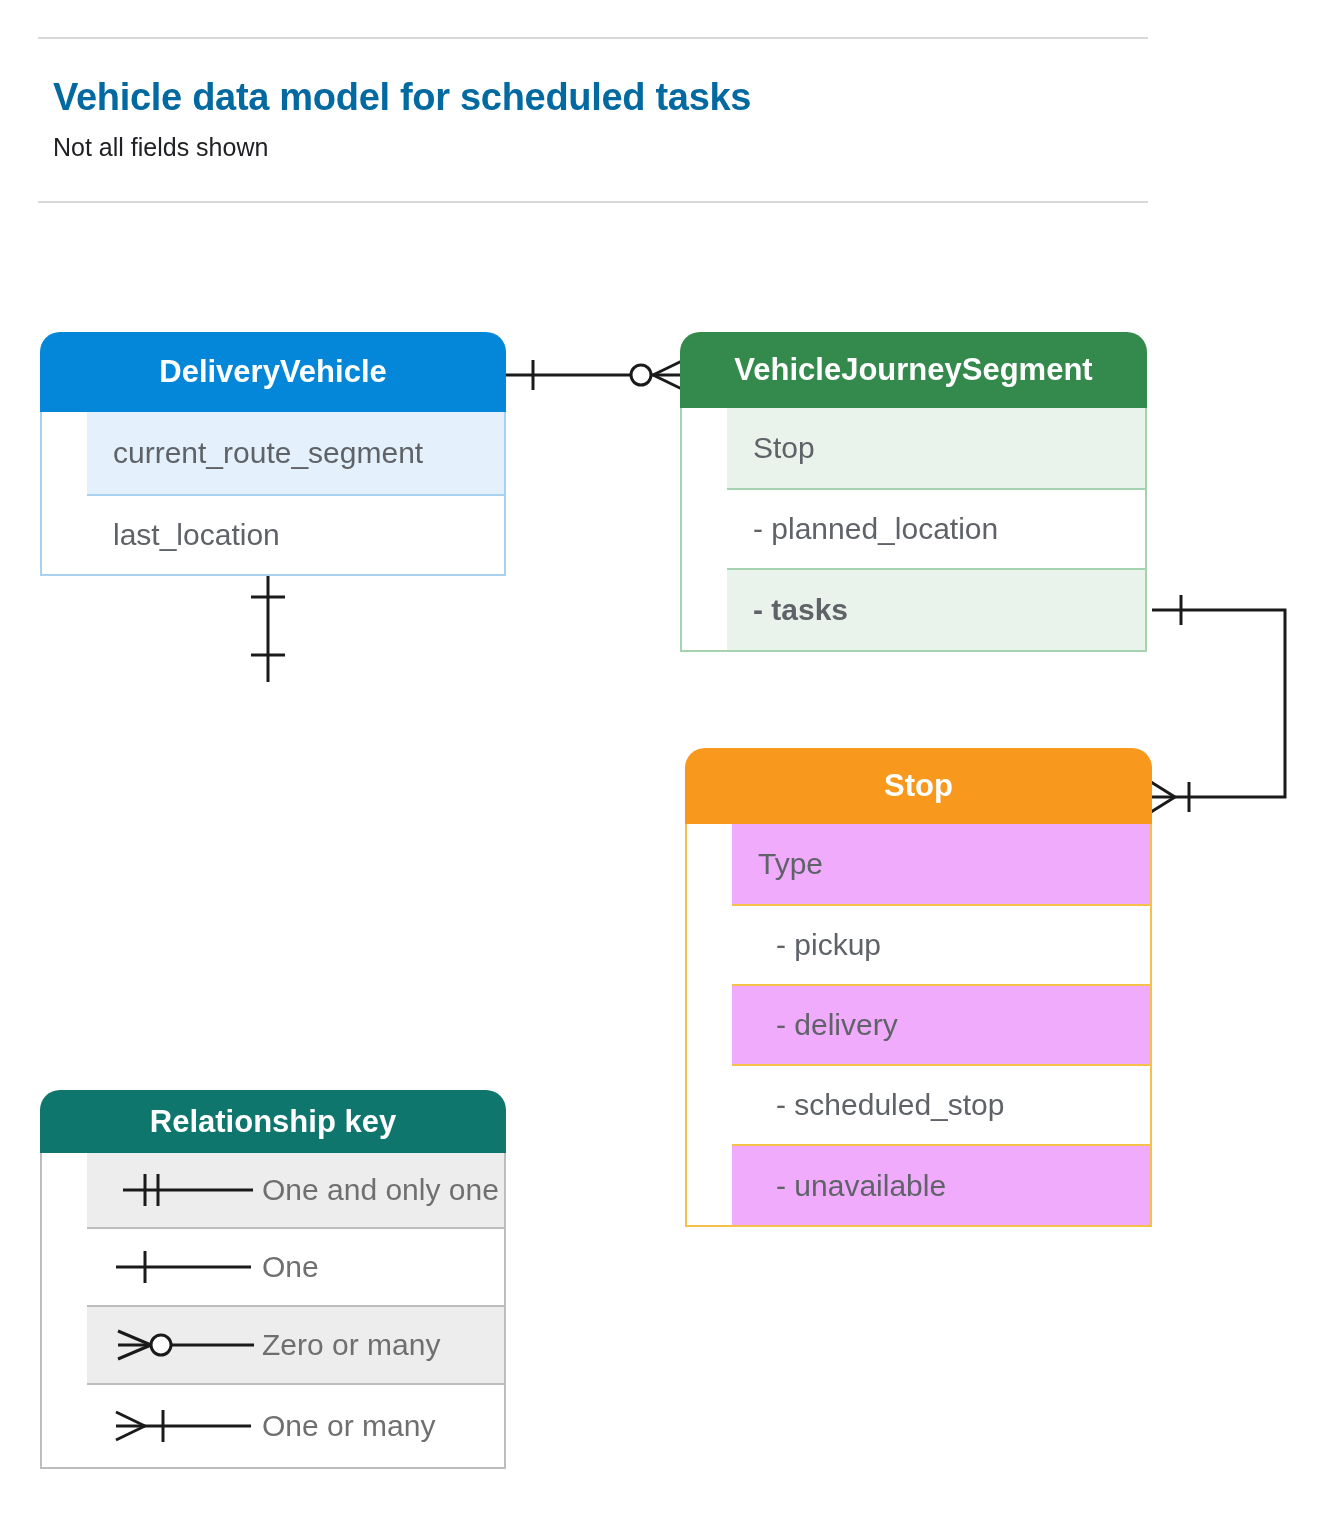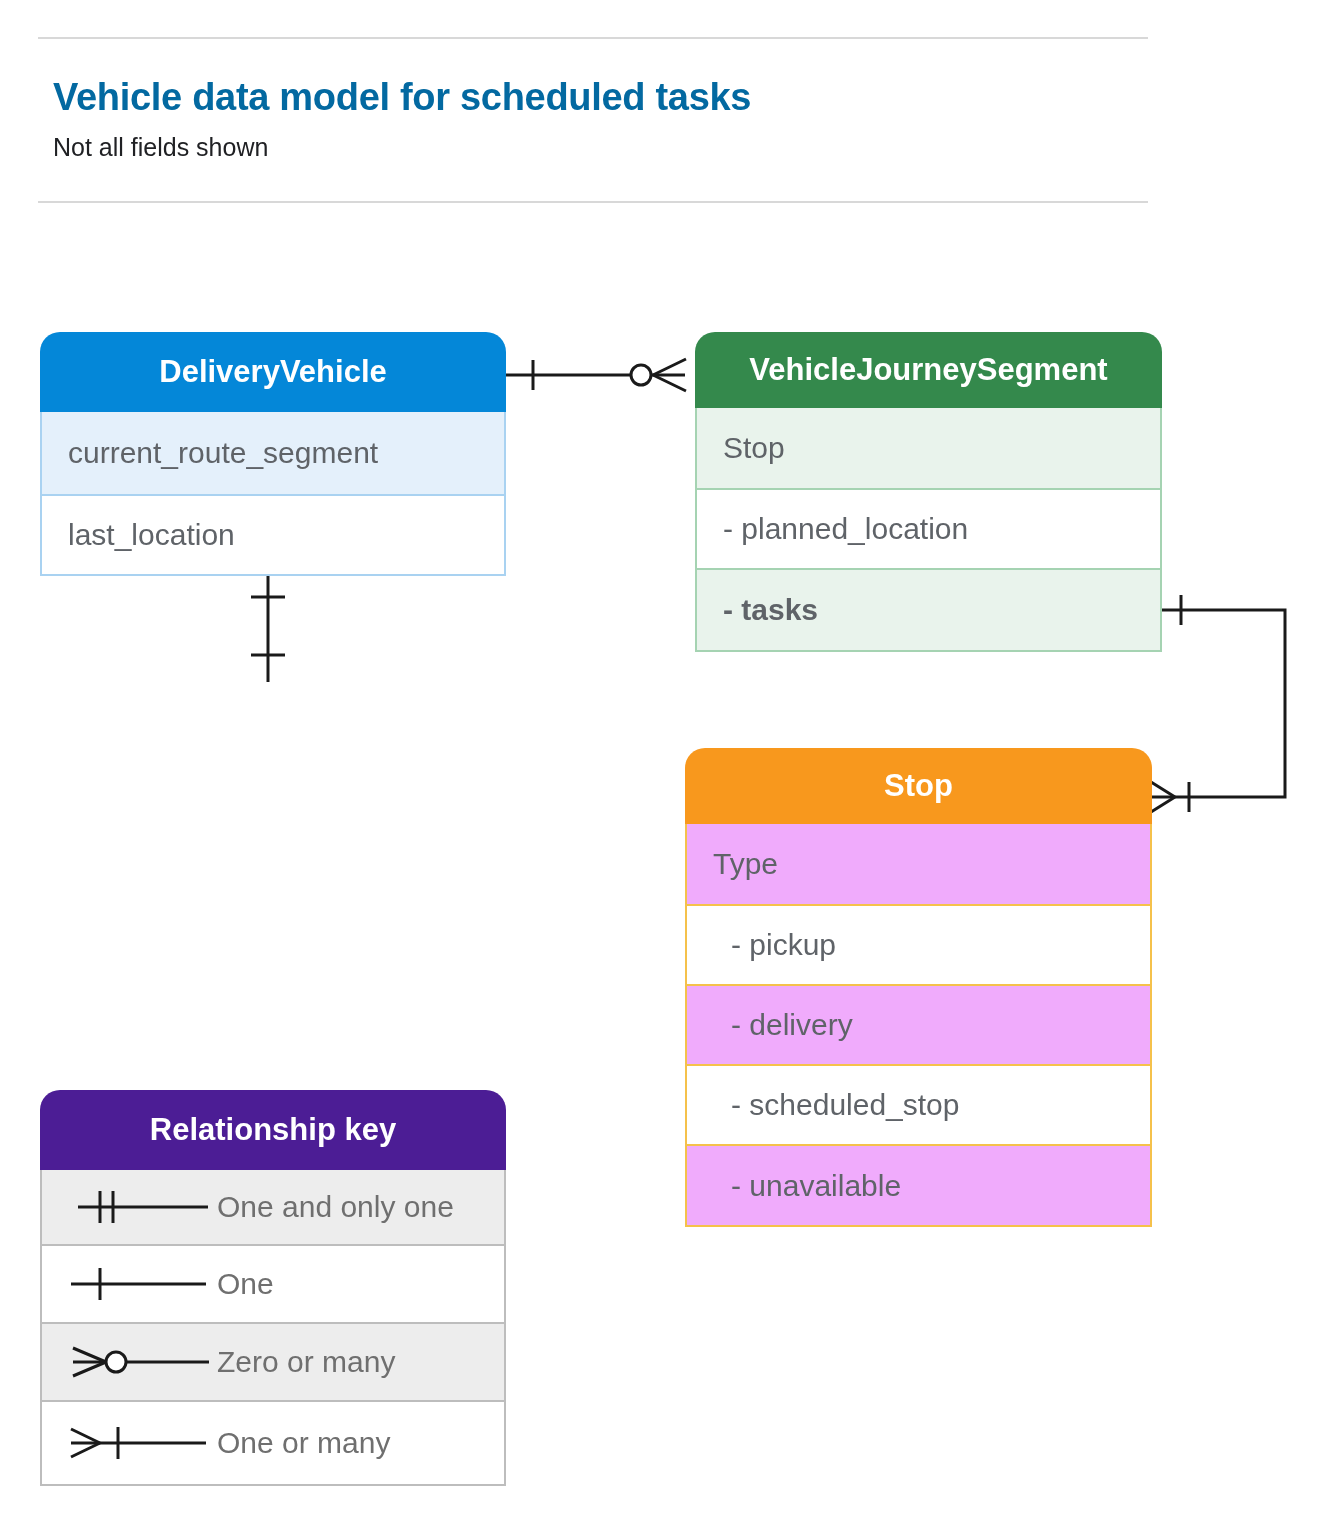--- a/index.html
+++ b/index.html
@@ -9,21 +9,21 @@
   .rule { position:absolute; left:38px; width:1110px; border-top:2px solid #d8d8d8; }
   .rule.top { top:37px; }
   .rule.bottom { top:201px; }
 
   .title { position:absolute; left:53px; top:76px; font-size:38px; font-weight:700; color:#0369a1; letter-spacing:-0.3px; }
   .subtitle { position:absolute; left:53px; top:133px; font-size:25px; font-weight:400; color:#202124; }
 
   .entity { position:absolute; width:466px; }
   .entity .hdr { border-radius:20px 20px 0 0; color:#ffffff; font-weight:700; font-size:31px;
                  display:flex; align-items:center; justify-content:center; }
-  .entity .body { border-style:solid; border-width:0 2px 2px 2px; box-sizing:border-box; background:#fff; }
+  .entity .body { border-style:solid; border-width:0 2px 2px 2px; box-sizing:border-box; background:#fff;padding-left:45px; }
   .entity .row { box-sizing:border-box; font-size:30px; color:#5f6368; display:flex; align-items:center;
                  padding-left:26px; height:80px; }
   .entity .row + .row { border-top-style:solid; border-top-width:2px; }
   .entity .row.indent { padding-left:44px; }
 
   
   .blue .hdr { background:#0487d8; height:80px; }
   .blue .body { border-color:#a9d2f1; }
   .blue .row + .row { border-top-color:#a9d2f1; }
   .blue .row.alt { background:#e4f0fb; }
@@ -34,21 +34,21 @@
   .green .row + .row { border-top-color:#a5d3b2; }
   .green .row.alt { background:#e9f3ec; }
 
   
   .orange .hdr { background:#f8981d; height:76px; }
   .orange .body { border-color:#f5c14b; }
   .orange .row + .row { border-top-color:#f5c14b; }
   .orange .row.alt { background:#f0abfc; }
 
   
-  .gray .hdr { background:#4c1d95; height:80px; }
+  .gray .hdr { background:#0f766e; height:63px; }
   .gray .body { border-color:#bdbdbd; }
   .gray .row + .row { border-top-color:#bdbdbd; }
   .gray .row.alt { background:#ededed; }
 
   .legend .row { position:relative; height:77px; padding-left:0; }
   .legend .ksym { position:absolute; left:14px; top:50%; transform:translateY(-50%); }
   .legend .klabel { position:absolute; left:175px; font-size:30px; color:#6f6f6f; }
 
   .connectors { position:absolute; left:0; top:0; pointer-events:none; }
 </style>
@@ -88,21 +88,21 @@
   </svg>
 
   <div class="entity blue" style="left:40px; top:332px;">
     <div class="hdr">DeliveryVehicle</div>
     <div class="body">
       <div class="row alt" style="height:82px;">current_route_segment</div>
       <div class="row">last_location</div>
     </div>
   </div>
 
-  <div class="entity green" style="left:695px; top:332px; width:467px;">
+  <div class="entity green" style="left:680px; top:332px; width:467px;">
     <div class="hdr">VehicleJourneySegment</div>
     <div class="body">
       <div class="row alt">Stop</div>
       <div class="row">- planned_location</div>
       <div class="row alt" style="height:82px;font-weight:bold;">- tasks</div>
     </div>
   </div>
 
 
   <div class="entity orange" style="left:685px; top:748px; width:467px;">

